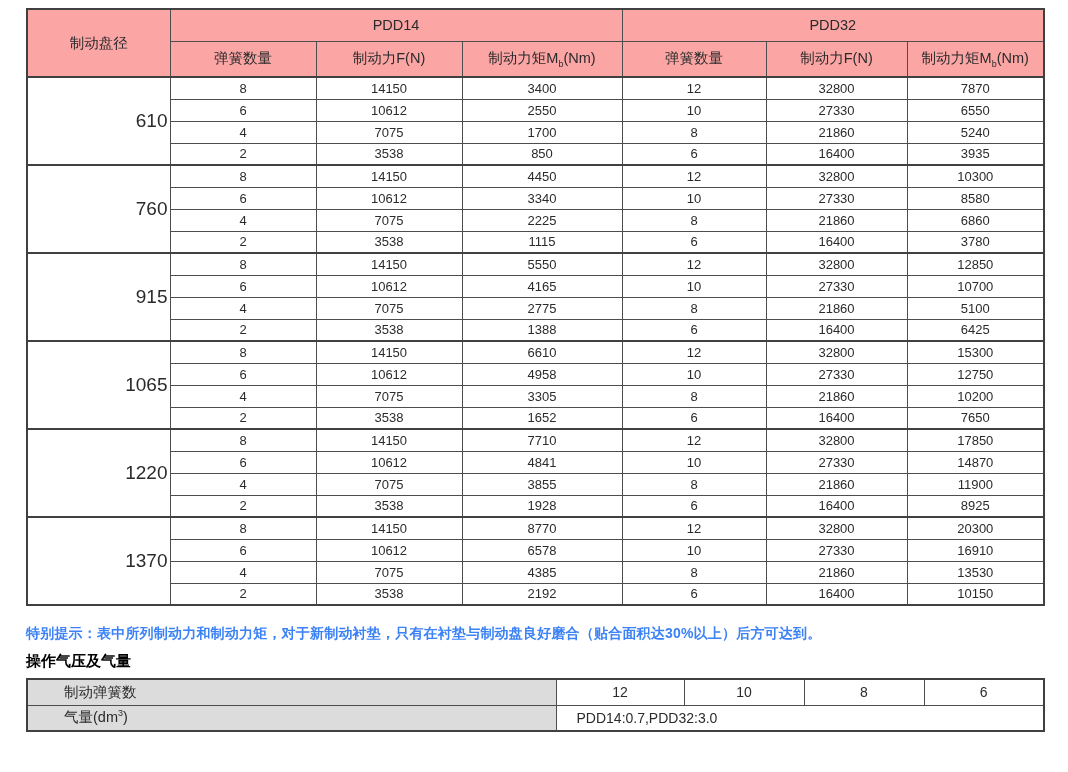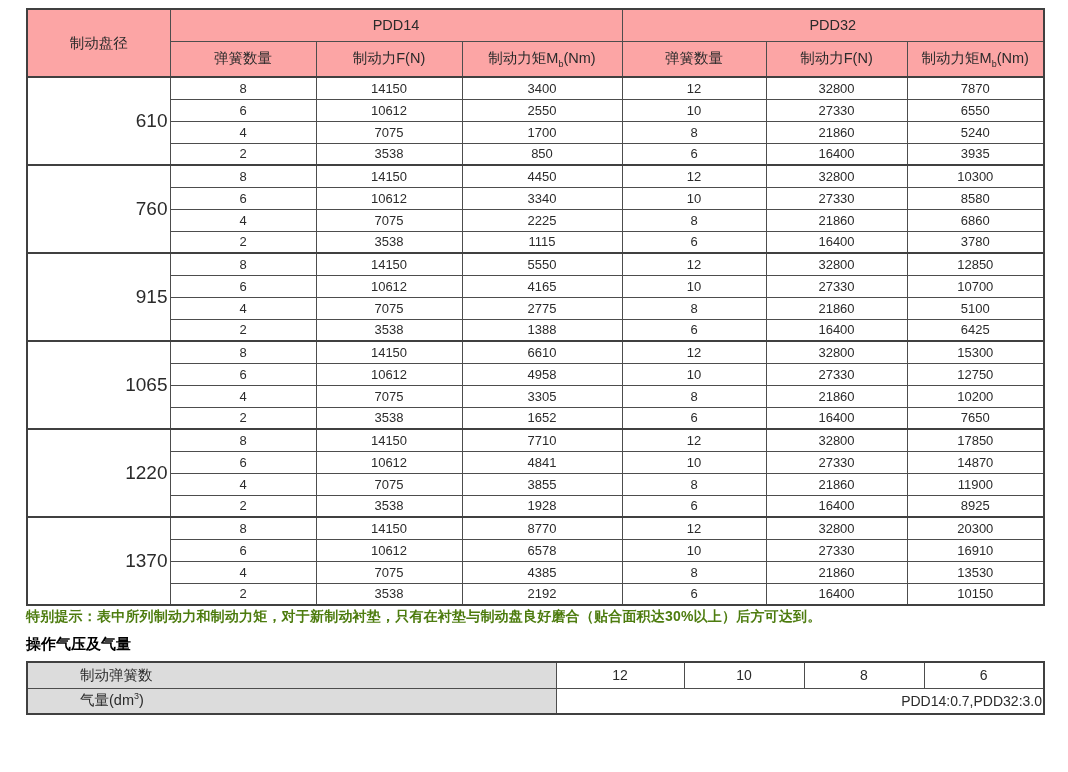--- a/index.html
+++ b/index.html
@@ -35,24 +35,24 @@
     font-size: 13px;
     background: #ffffff;
   }
   .spec-table td.diam { font-size: 19px; text-align: right; }
   .spec-table tr.group-start td { border-top: 2px solid #404040; }
   sub.tq { font-size: 9px; }
   sup.cu { font-size: 9px; }
 
   
   .note {
-    margin: 2px 0 0 0;
+    margin: 19px 0 0 0;
     font-size: 14px;
     font-weight: bold;
-    color: #4d7c0f;
+    color: #3b82f6;
     letter-spacing: 0.2px;
   }
   .section-heading {
     margin: 9px 0 7px 0;
     font-size: 15px;
     font-weight: bold;
     color: #000000;
   }
 
   
@@ -60,28 +60,28 @@
   .pv-table th, .pv-table td {
     border: 1px solid #4d4d4d;
     height: 26px;
     vertical-align: middle;
   }
   .pv-table th.label {
     background: #dcdcdc;
     font-weight: normal;
     font-size: 14.5px;
     text-align: left;
-    padding-left: 52px;
+    padding-left: 36px;
   }
   .pv-table td {
     background: #ffffff;
     font-size: 14px;
     text-align: center;
   }
-  .pv-table td.span-val { text-align: right; padding-left: 20px; margin-left: 28px; }
+  .pv-table td.span-val { text-align: left; padding-left: 20px; margin-left: 28px; }
 </style>
 </head>
 <body>
 
 <div class="page">
 
   <table class="spec-table">
     <colgroup>
       <col style="width:143px">
         <col style="width:146px">

